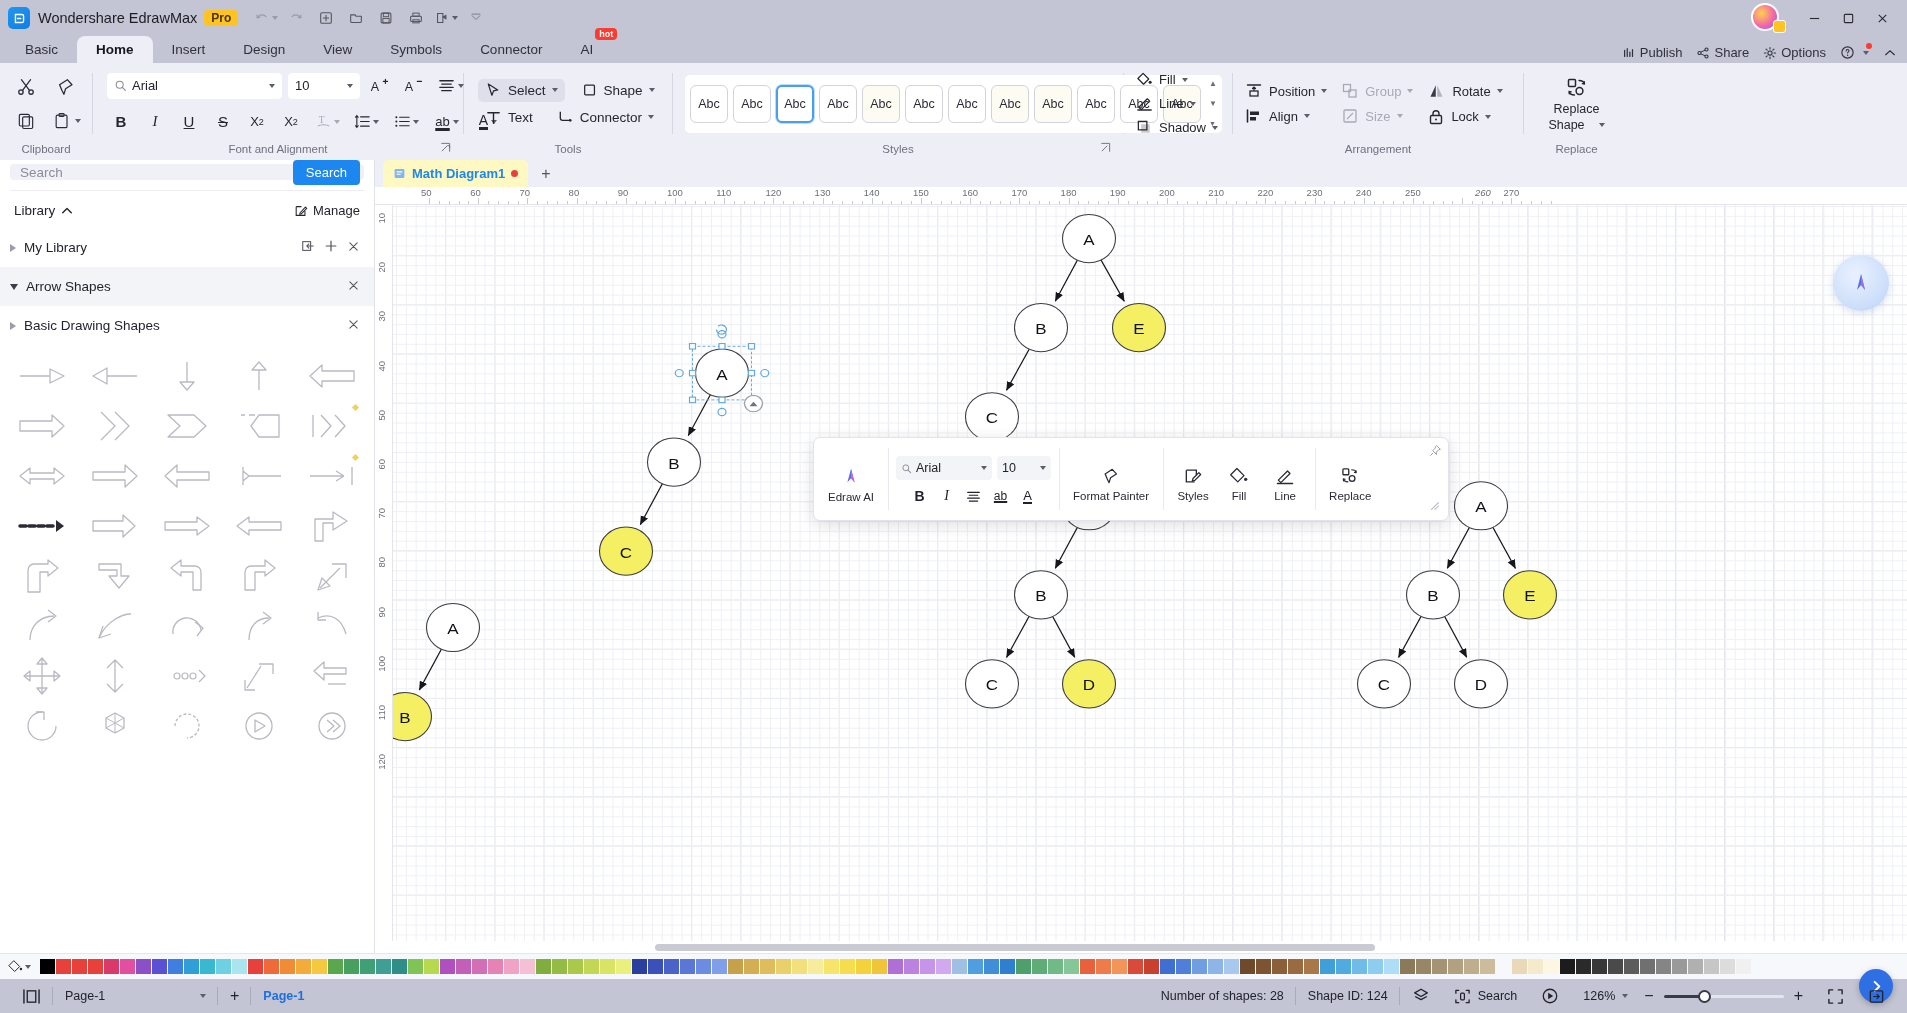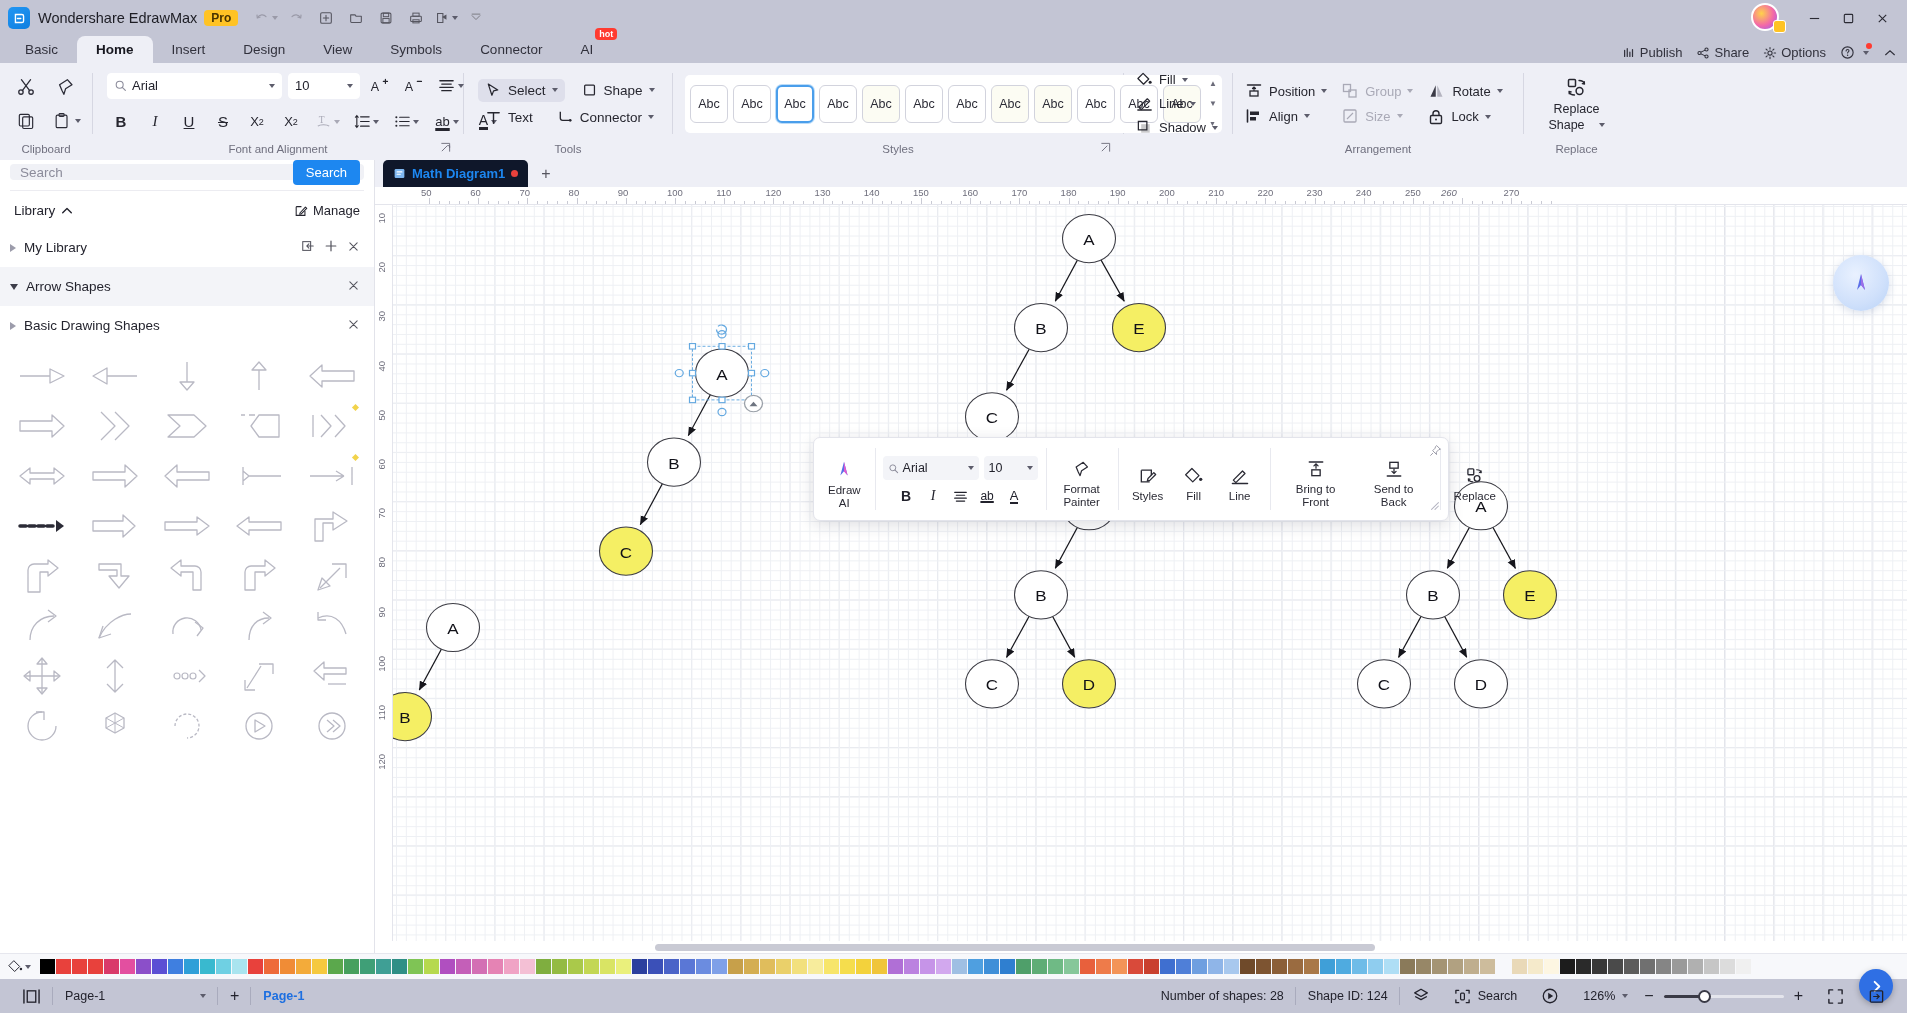--- a/index.html
+++ b/index.html
@@ -193,21 +193,21 @@
     border-radius: 50%; background: #2f6fe4; color: #fff;
     display: flex; align-items: center; justify-content: center; font-size: 14px;
     box-shadow: 0 2px 6px rgba(0,0,0,.25);
   }
 
   
   .canvas-area { flex: 1; display: flex; flex-direction: column; min-width: 0; background: #fff; position: relative; }
   .doc-tabs { height: 27px; background: #eeeff6; display: flex; align-items: center; padding-left: 8px; gap: 8px; }
   .doc-tab {
     display: flex; align-items: center; gap: 6px; font-size: 13px; color: #1d87f0;
-    font-weight: bold; background: #0f172a; height: 27px; padding: 0 10px; border-radius: 5px 5px 0 0;
+    font-weight: bold; background: #fef9c3; height: 27px; padding: 0 10px; border-radius: 5px 5px 0 0;
   }
   .doc-dot { width: 7px; height: 7px; border-radius: 50%; background: #e8413c; }
   .doc-add { font-size: 16px; color: #55555f; padding: 0 5px; }
 
   .ruler-h {
     height: 18px; background: #fff; position: relative; border-bottom: 1px solid #e4e5ec;
     overflow: hidden; padding-left: 18px;
   }
   .ruler-h .tick { position: absolute; top: 0; font-size: 9.5px; color: #6e6e7c; }
   .ruler-h .tickline { position: absolute; bottom: 0; width: 1px; height: 5px; background: #c9cad4; }
@@ -1214,21 +1214,21 @@
           <span class="tickline" style="left: 998.64px; height: 3px;"></span>
           <span class="tickline" style="left: 1008.48px; height: 3px;"></span>
           <span class="tickline" style="left: 1018.32px; height: 3px;"></span>
           <span class="tickline" style="left: 1028.16px; height: 3px;"></span>
           <span class="tick" style="left: 1030px;">250</span>
           <span class="tickline" style="left: 1038px; height: 6px;"></span>
           <span class="tickline" style="left: 1047.84px; height: 3px;"></span>
           <span class="tickline" style="left: 1057.68px; height: 3px;"></span>
           <span class="tickline" style="left: 1067.52px; height: 3px;"></span>
           <span class="tickline" style="left: 1077.36px; height: 3px;"></span>
-          <span class="tick" style="left: 1066px; font-style: italic;">260</span>
+          <span class="tick" style="left: 1100px; font-style: italic;">260</span>
           <span class="tickline" style="left: 1087.2px; height: 6px;"></span>
           <span class="tickline" style="left: 1097.04px; height: 3px;"></span>
           <span class="tickline" style="left: 1106.88px; height: 3px;"></span>
           <span class="tickline" style="left: 1116.72px; height: 3px;"></span>
           <span class="tickline" style="left: 1126.56px; height: 3px;"></span>
           <span class="tick" style="left: 1128.4px;">270</span>
           <span class="tickline" style="left: 1136.4px; height: 6px;"></span>
           <span class="tickline" style="left: 1146.24px; height: 3px;"></span>
           <span class="tickline" style="left: 1156.08px; height: 3px;"></span>
           <span class="tickline" style="left: 1165.92px; height: 3px;"></span>
@@ -1406,38 +1406,20 @@
               </div>
               <div class="ctx-item">
                 <svg width="20" height="20" viewBox="0 0 24 24">
                     <path d="M4 17l11-11 3 3-11 11L4 17z" fill="none" stroke="#2a2a34" stroke-width="1.5" stroke-linejoin="round"></path>
                     <path d="M3 21h18" stroke="#2a2a34" stroke-width="1.9" stroke-linecap="round"></path>
                   </svg>
                 <span>Line</span>
               </div>
             </div>
 
-            <div class="ctx-sec">
-              <div class="ctx-item" style="min-width:78px">
-                <svg width="20" height="20" viewBox="0 0 24 24">
-                    <path d="M4 3.5h16" stroke="#2a2a34" stroke-width="1.8" stroke-linecap="round"></path>
-                    <rect x="7" y="13" width="10" height="7" fill="none" stroke="#2a2a34" stroke-width="1.6"></rect>
-                    <path d="M12 6v5M9.5 8.2L12 5.8l2.5 2.4" fill="none" stroke="#2a2a34" stroke-width="1.5" stroke-linecap="round"></path>
-                  </svg>
-                <span>Bring to Front</span>
-              </div>
-              <div class="ctx-item" style="min-width:78px">
-                <svg width="20" height="20" viewBox="0 0 24 24">
-                    <rect x="7" y="4" width="10" height="7" fill="none" stroke="#2a2a34" stroke-width="1.6"></rect>
-                    <path d="M12 12v5M9.5 14.8L12 17.2l2.5-2.4" fill="none" stroke="#2a2a34" stroke-width="1.5" stroke-linecap="round"></path>
-                    <path d="M4 20.5h16" stroke="#2a2a34" stroke-width="1.8" stroke-linecap="round"></path>
-                  </svg>
-                <span>Send to Back</span>
-              </div>
-            </div>
 
             <div class="ctx-sec">
               <div class="ctx-item" style="min-width:54px">
                 <svg width="20" height="20" viewBox="0 0 24 24">
                     <rect x="3.5" y="3.5" width="7" height="7" rx="1" fill="none" stroke="#2a2a34" stroke-width="1.6"></rect>
                     <circle cx="14.5" cy="15" r="3.4" fill="none" stroke="#2a2a34" stroke-width="1.6"></circle>
                     <path d="M14 4.5c3 0 5 1.5 5.5 3.5M19.5 8l-.2-2.3M19.5 8l-2.2-.4" fill="none" stroke="#2a2a34" stroke-width="1.4" stroke-linecap="round"></path>
                     <path d="M9.5 19c-3 0-5-1.5-5.5-3.5M4 15.5l.2 2.3M4 15.5l2.2.4" fill="none" stroke="#2a2a34" stroke-width="1.4" stroke-linecap="round"></path>
                   </svg>
                 <span>Replace</span>

